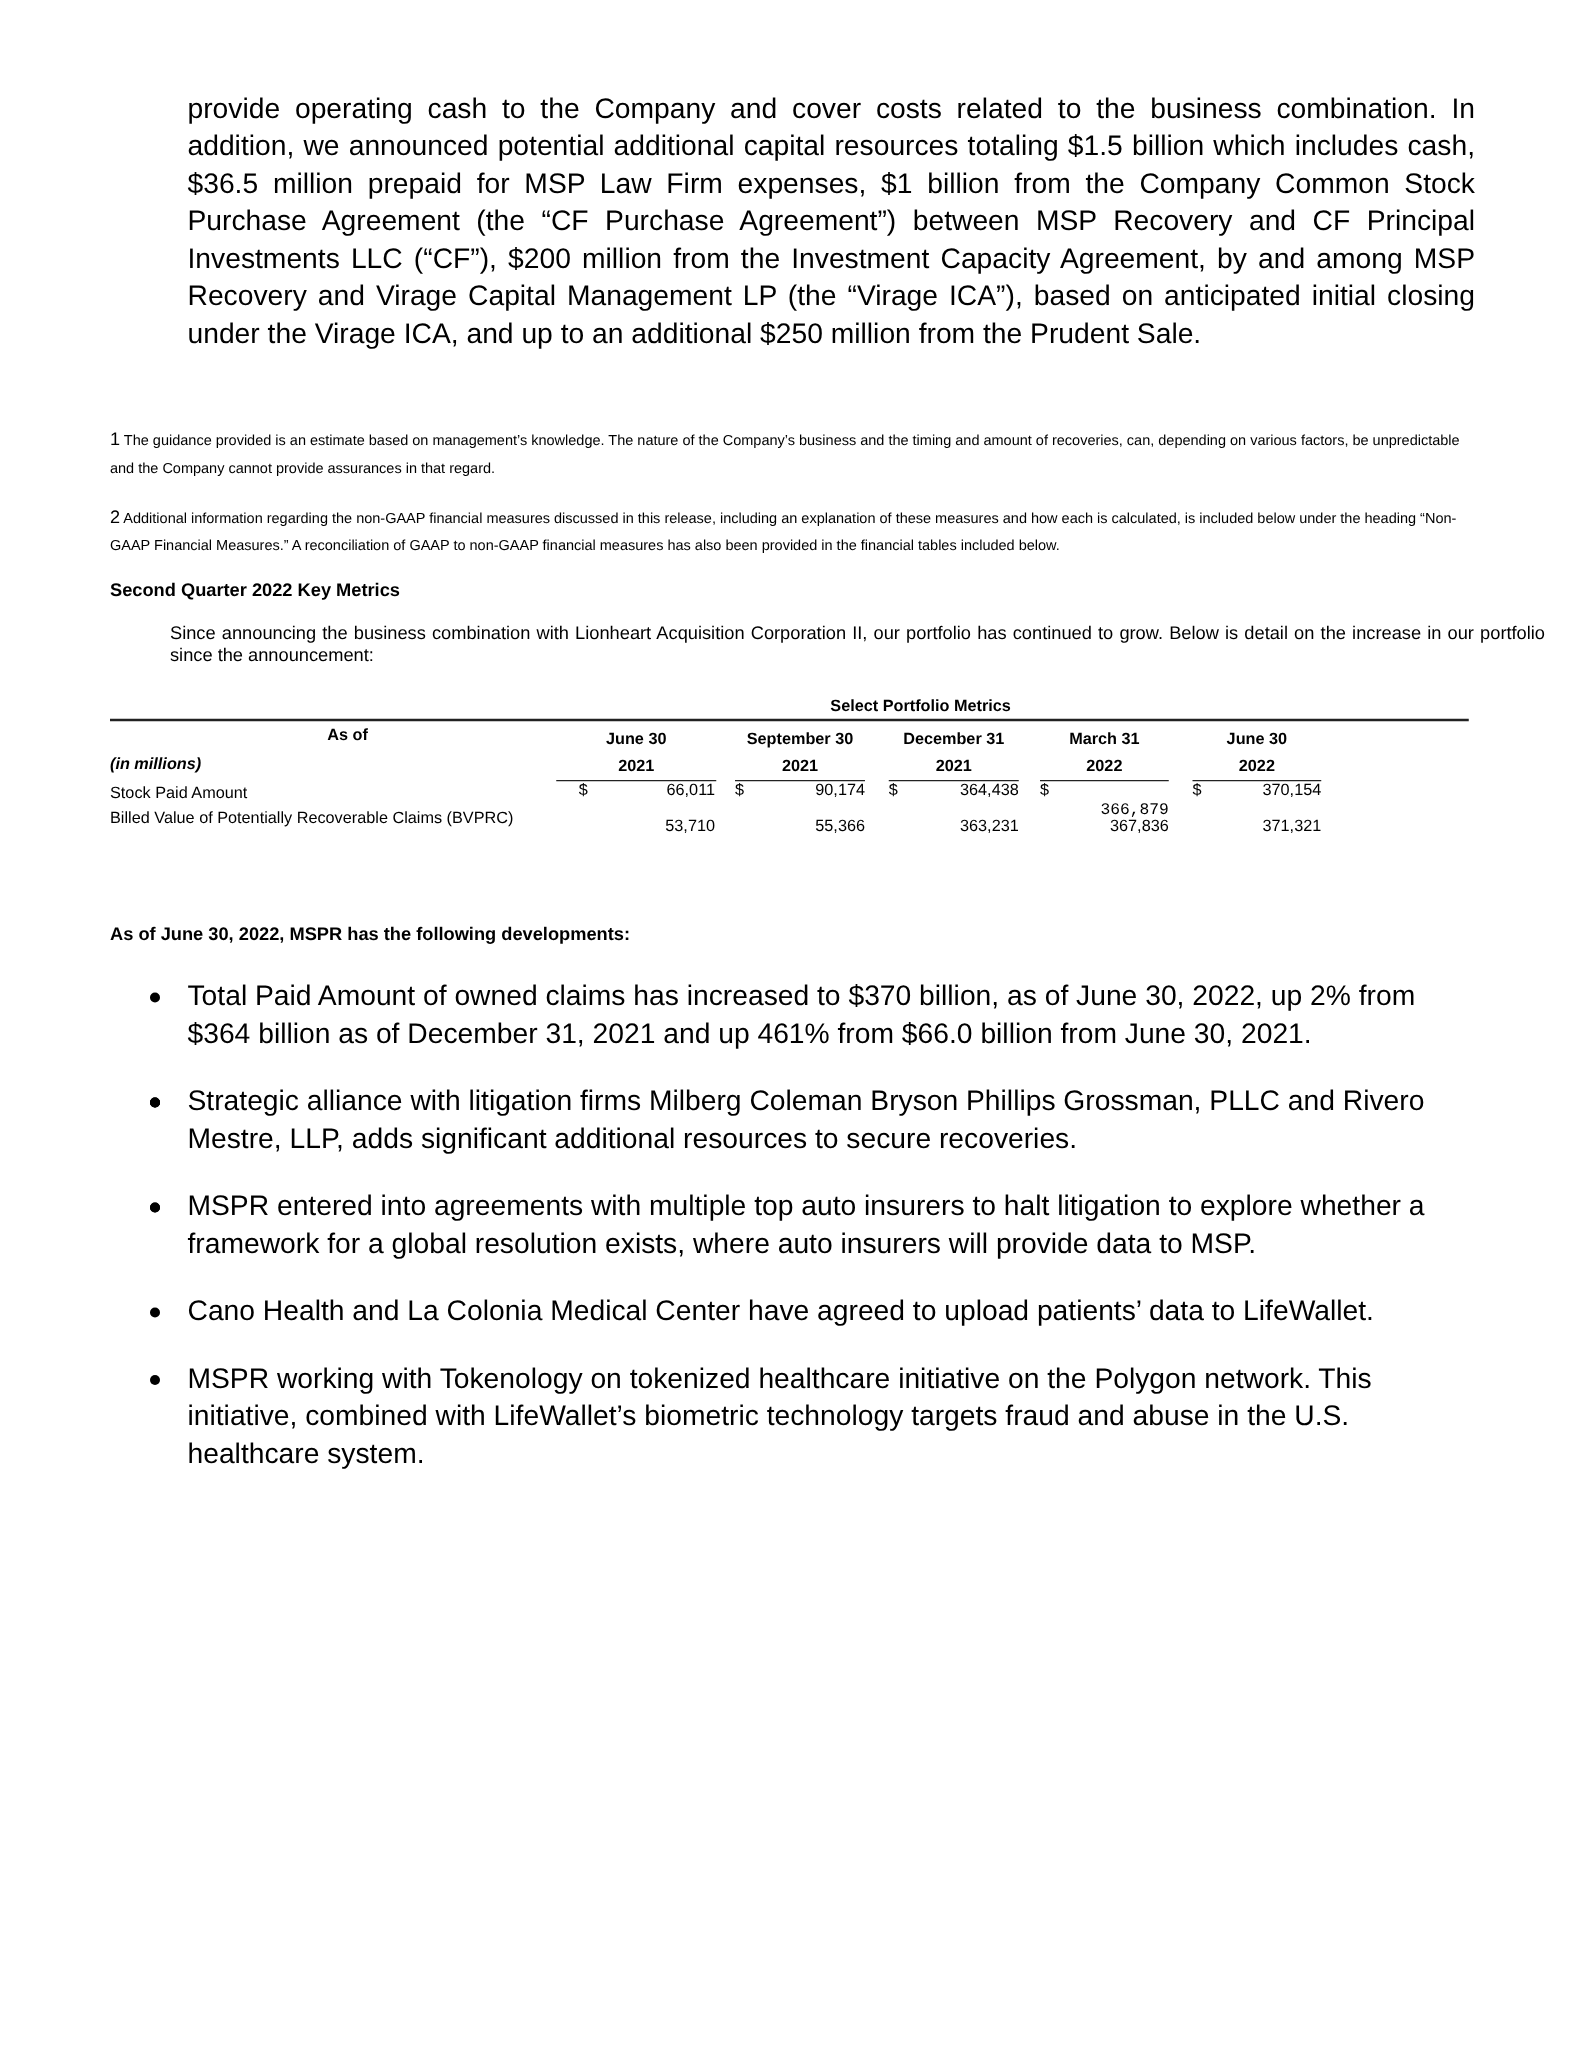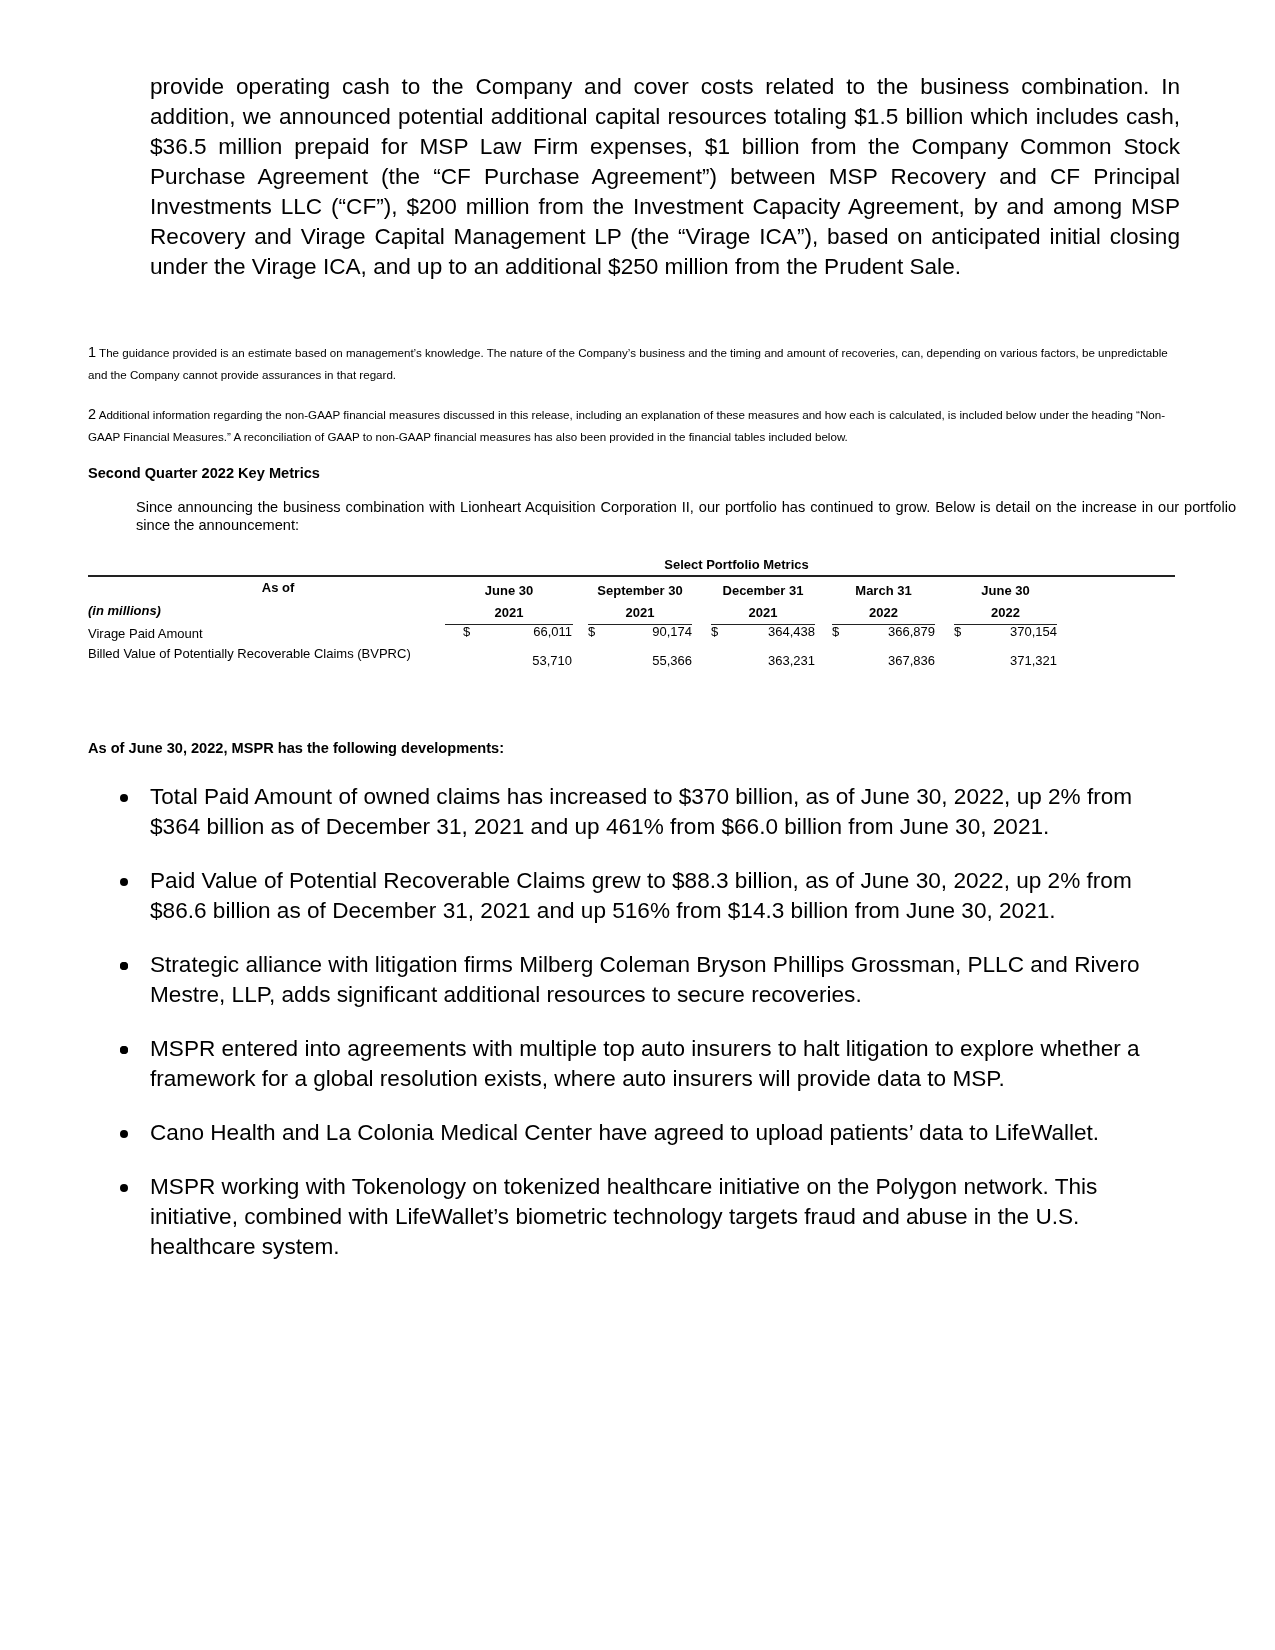--- a/index.html
+++ b/index.html
@@ -77,48 +77,48 @@
       <span>March 31</span>
       <span class="yr">2022</span>
     </div>
     <div class="col-hdr" style="left:866px;width:103px;">
       <span>June 30</span>
       <span class="yr">2022</span>
     </div>
   </div>
 
   <div class="row" style="height:21px;">
-    <div class="label" style="top:1px;">Virage Paid Amount</div>
+    <div class="label" style="top:1px;">Stock Paid Amount</div>
     <div class="dollar" style="left:375px;top:1px;">$</div>
     <div class="cell" style="left:395px;width:89px;top:1px;">66,011</div>
     <div class="dollar" style="left:500px;top:1px;">$</div>
     <div class="cell" style="left:520px;width:84px;top:1px;">90,174</div>
     <div class="dollar" style="left:623px;top:1px;">$</div>
     <div class="cell" style="left:643px;width:84px;top:1px;">364,438</div>
     <div class="dollar" style="left:744px;top:1px;">$</div>
-    <div class="cell" style="left:764px;width:83px;top:1px;">366,879</div>
+    <div class="cell" style="left:764px;width:83px;top:17px;font-family:Liberation Mono, monospace;">366,879</div>
     <div class="dollar" style="left:866px;top:1px;">$</div>
     <div class="cell" style="left:886px;width:83px;top:1px;">370,154</div>
   </div>
 
 
   <div class="row" style="height:40px;">
     <div class="label" style="top:0;width:330px;">Billed Value of Potentially Recoverable Claims (BVPRC)</div>
     <div class="cell" style="left:395px;width:89px;top:9px;">53,710</div>
     <div class="cell" style="left:520px;width:84px;top:9px;">55,366</div>
     <div class="cell" style="left:643px;width:84px;top:9px;">363,231</div>
     <div class="cell" style="left:764px;width:83px;top:9px;">367,836</div>
     <div class="cell" style="left:886px;width:83px;top:9px;">371,321</div>
   </div>
 </div>
 
 <div class="heading" id="developments-heading">As of June 30, 2022, MSPR has the following developments:</div>
 
 <ul class="bullets">
   <li><span class="bullet-dot"></span><span>Total Paid Amount of owned claims has increased to $370 billion, as of June 30, 2022, up 2% from $364 billion as of December 31, 2021 and up 461% from $66.0 billion from June 30, 2021.</span></li>
-  <li><span class="bullet-dot"></span><span>Paid Value of Potential Recoverable Claims grew to $88.3 billion, as of June 30, 2022, up 2% from $86.6 billion as of December 31, 2021 and up 516% from $14.3 billion from June 30, 2021.</span></li>
+  <li><span class="bullet-dot"></span></li>
   <li><span class="bullet-dot"></span></li>
   <li><span class="bullet-dot"></span><span>Strategic alliance with litigation firms Milberg Coleman Bryson Phillips Grossman, PLLC and Rivero Mestre, LLP, adds significant additional resources to secure recoveries.</span></li>
   <li><span class="bullet-dot"></span></li>
   <li><span class="bullet-dot"></span><span>MSPR entered into agreements with multiple top auto insurers to halt litigation to explore whether a framework for a global resolution exists, where auto insurers will provide data to MSP.</span></li>
   <li><span class="bullet-dot"></span><span>Cano Health and La Colonia Medical Center have agreed to upload patients’ data to LifeWallet.</span></li>
   <li><span class="bullet-dot"></span><span>MSPR working with Tokenology on tokenized healthcare initiative on the Polygon network. This initiative, combined with LifeWallet’s biometric technology targets fraud and abuse in the U.S. healthcare system.</span></li>
 </ul>
 
 </body></html>

